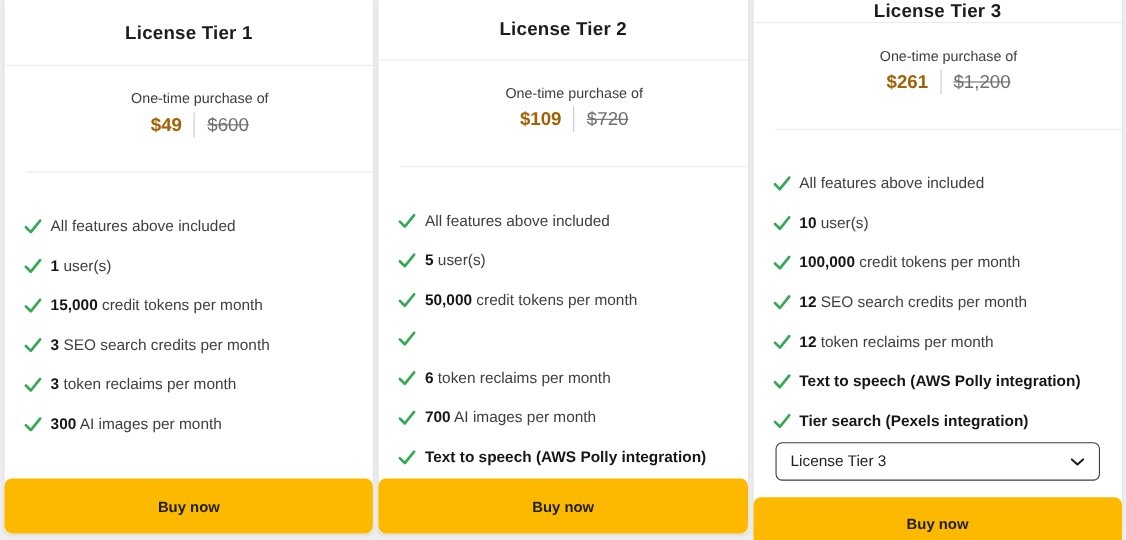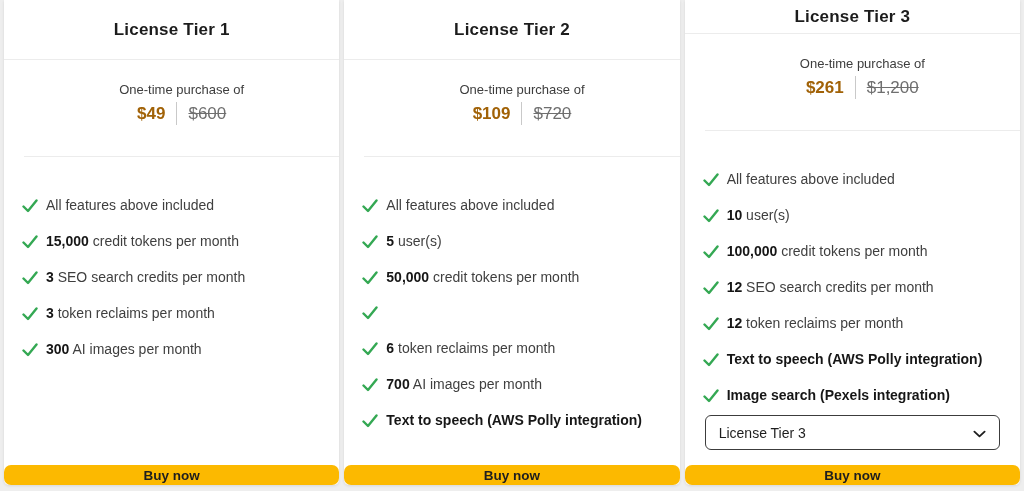--- a/index.html
+++ b/index.html
@@ -105,21 +105,21 @@
     justify-content: space-between;
     padding: 0 13px;
     font-size: 14px;
     color: #1e1e1e;
     background: #ffffff;
     cursor: pointer;
   }
   .buy-btn {
     display: block;
     width: 100%;
-    height: 20px;
+    height: 50px;
     border: none;
     border-radius: 7px;
     background: #fcb900;
     color: #1e1e1e;
     font-family: inherit;
     font-size: 13.5px;
     font-weight: 700;
     cursor: pointer;
   }
 </style>
@@ -148,20 +148,28 @@
             </svg>
           </span>
         <span class="ftext"><b></b><span>All features above included</span></span>
       </div>
       <div class="feature">
         <span class="check">
             <svg viewBox="0 0 16 14" width="16" height="14">
               <path d="M1.5 7.5 L6 12 L14.5 1.5" fill="none" stroke="#34a853" stroke-width="2.4" stroke-linecap="round" stroke-linejoin="round"></path>
             </svg>
           </span>
+        <span class="ftext"><b>1</b><span> user(s)</span></span>
+      </div>
+      <div class="feature">
+        <span class="check">
+            <svg viewBox="0 0 16 14" width="16" height="14">
+              <path d="M1.5 7.5 L6 12 L14.5 1.5" fill="none" stroke="#34a853" stroke-width="2.4" stroke-linecap="round" stroke-linejoin="round"></path>
+            </svg>
+          </span>
         <span class="ftext"><b>15,000</b><span> credit tokens per month</span></span>
       </div>
       <div class="feature">
         <span class="check">
             <svg viewBox="0 0 16 14" width="16" height="14">
               <path d="M1.5 7.5 L6 12 L14.5 1.5" fill="none" stroke="#34a853" stroke-width="2.4" stroke-linecap="round" stroke-linejoin="round"></path>
             </svg>
           </span>
         <span class="ftext"><b>3</b><span> SEO search credits per month</span></span>
       </div>
@@ -321,21 +329,21 @@
             </svg>
           </span>
         <span class="ftext"><b>Text to speech (AWS Polly integration)</b><span></span></span>
       </div>
       <div class="feature">
         <span class="check">
             <svg viewBox="0 0 16 14" width="16" height="14">
               <path d="M1.5 7.5 L6 12 L14.5 1.5" fill="none" stroke="#34a853" stroke-width="2.4" stroke-linecap="round" stroke-linejoin="round"></path>
             </svg>
           </span>
-        <span class="ftext"><b>Image search (Pexels integration)</b><span></span></span>
+        <span class="ftext"><b>Tier search (Pexels integration)</b><span></span></span>
       </div>
     </div>
     <div class="card-footer">
       <div class="tier-select">
         <span>License Tier 3</span>
         <span class="chev"><svg viewBox="0 0 14 8" width="13" height="8">
               <path d="M1.5 1.5 L7 6.5 L12.5 1.5" fill="none" stroke="#1e1e1e" stroke-width="2" stroke-linecap="round" stroke-linejoin="round"></path>
             </svg></span>
       </div>
       <button class="buy-btn">Buy now</button>

